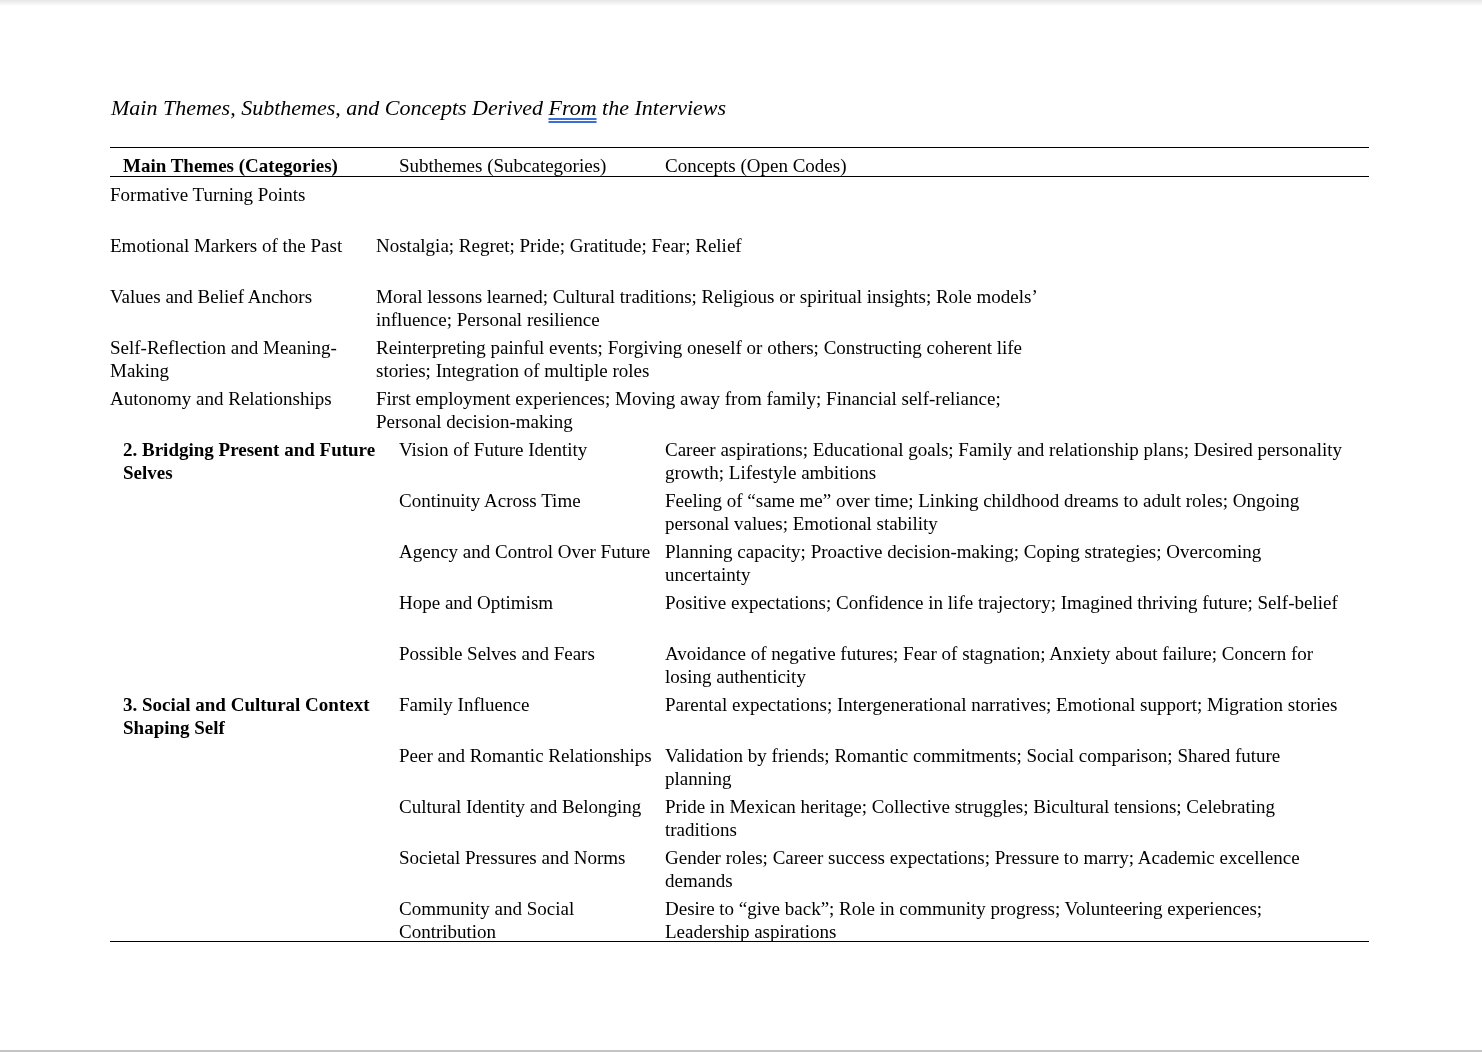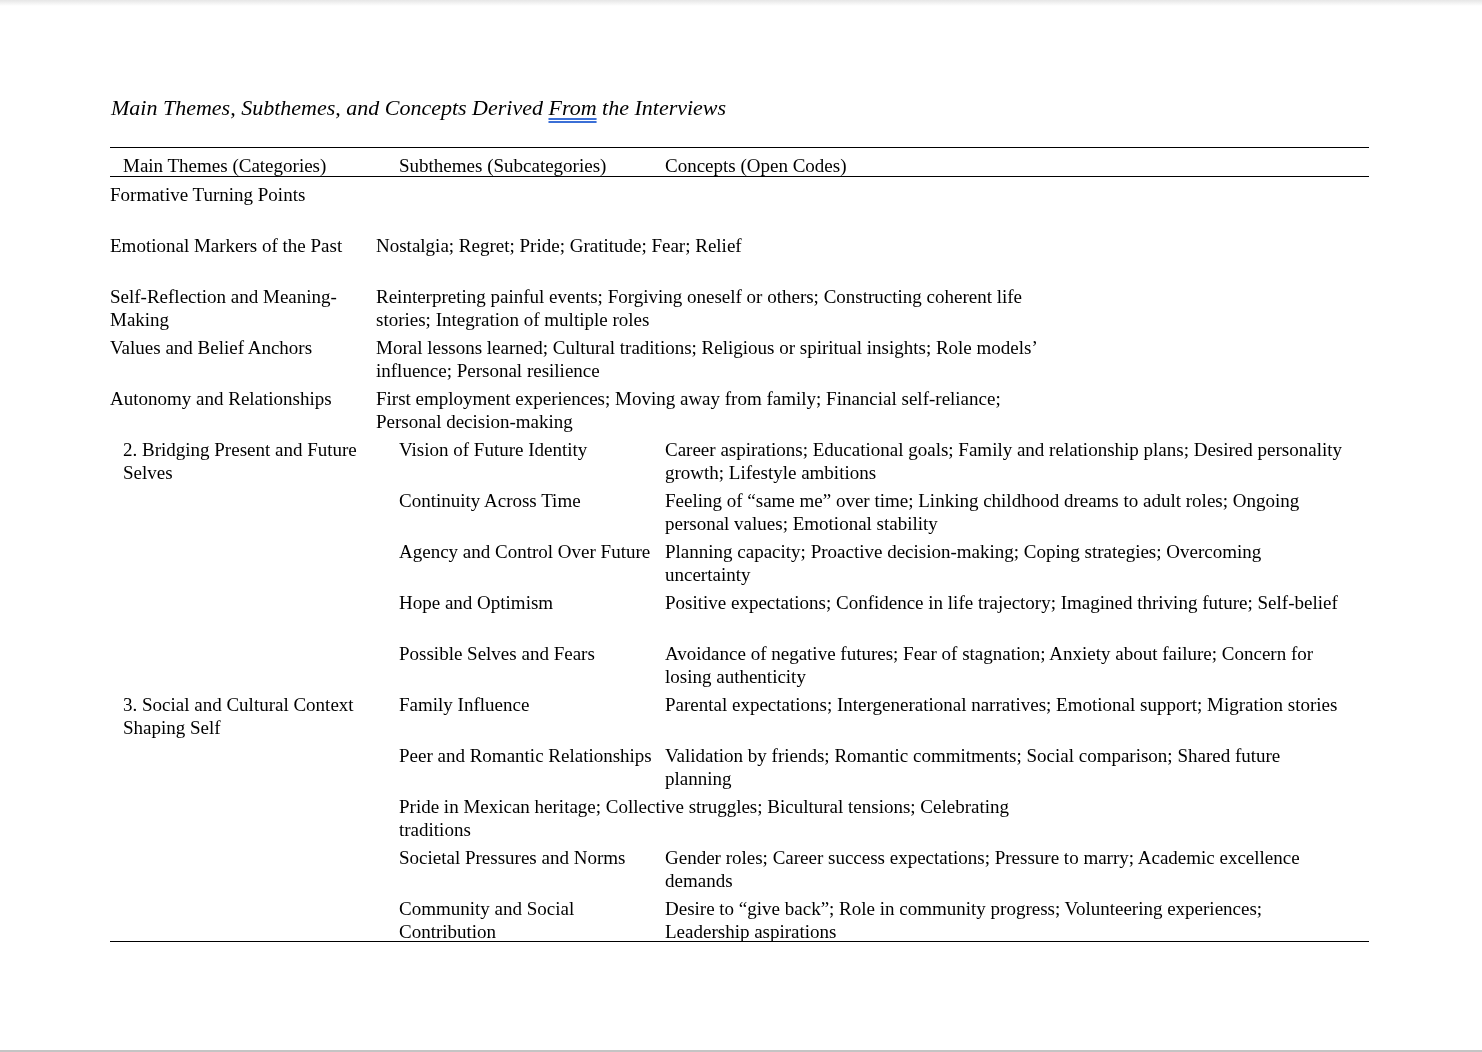--- a/index.html
+++ b/index.html
@@ -56,21 +56,21 @@
     border-bottom: 1px solid #000;
     height: 28px;
     align-items: flex-end;
   }
   .thead div {
     padding-bottom: 0;
     line-height: 23px;
     position: relative;
     top: 1px;
   }
-  .c1 { width: 289px; padding-left: 13px; box-sizing: border-box; }
+  .c1 { width: 289px; padding-left: 13px; box-sizing: border-box; font-weight: bold; }
   .c2 { width: 266px; box-sizing: border-box; padding-right: 4px; }
   .c3 { width: 690px; box-sizing: border-box; padding-right: 10px; }
   .group {
     display: flex;
   }
   .group .c1 {
     padding-top: 6px;
   }
   .subrows {
     display: flex;
@@ -103,26 +103,26 @@
   <div class="group">
     <div class="subrows">
       <div class="subrow">
         <div class="c2">Formative Turning Points</div>
       </div>
       <div class="subrow">
         <div class="c2">Emotional Markers of the Past</div>
         <div class="c3">Nostalgia; Regret; Pride; Gratitude; Fear; Relief</div>
       </div>
       <div class="subrow">
+        <div class="c2">Values and Belief Anchors</div>
+        <div class="c3">Moral lessons learned; Cultural traditions; Religious or spiritual insights; Role models’ influence; Personal resilience</div>
+      </div>
+      <div class="subrow">
         <div class="c2">Self-Reflection and Meaning-Making</div>
         <div class="c3">Reinterpreting painful events; Forgiving oneself or others; Constructing coherent life stories; Integration of multiple roles</div>
-      </div>
-      <div class="subrow">
-        <div class="c2">Values and Belief Anchors</div>
-        <div class="c3">Moral lessons learned; Cultural traditions; Religious or spiritual insights; Role models’ influence; Personal resilience</div>
       </div>
       <div class="subrow">
         <div class="c2">Autonomy and Relationships</div>
         <div class="c3">First employment experiences; Moving away from family; Financial self-reliance; Personal decision-making</div>
       </div>
     </div>
   </div>
 
   <div class="group">
     <div class="c1">2. Bridging Present and Future Selves</div>
@@ -155,20 +155,21 @@
     <div class="subrows">
       <div class="subrow">
         <div class="c2">Family Influence</div>
         <div class="c3">Parental expectations; Intergenerational narratives; Emotional support; Migration stories</div>
       </div>
       <div class="subrow">
         <div class="c2">Peer and Romantic Relationships</div>
         <div class="c3">Validation by friends; Romantic commitments; Social comparison; Shared future planning</div>
       </div>
       <div class="subrow">
+        <div class="c2">Cultural Identity and Belonging</div>
         <div class="c3">Pride in Mexican heritage; Collective struggles; Bicultural tensions; Celebrating traditions</div>
       </div>
       <div class="subrow">
         <div class="c2">Societal Pressures and Norms</div>
         <div class="c3">Gender roles; Career success expectations; Pressure to marry; Academic excellence demands</div>
       </div>
       <div class="subrow last-row">
         <div class="c2">Community and Social Contribution</div>
         <div class="c3">Desire to “give back”; Role in community progress; Volunteering experiences; Leadership aspirations</div>
       </div>

